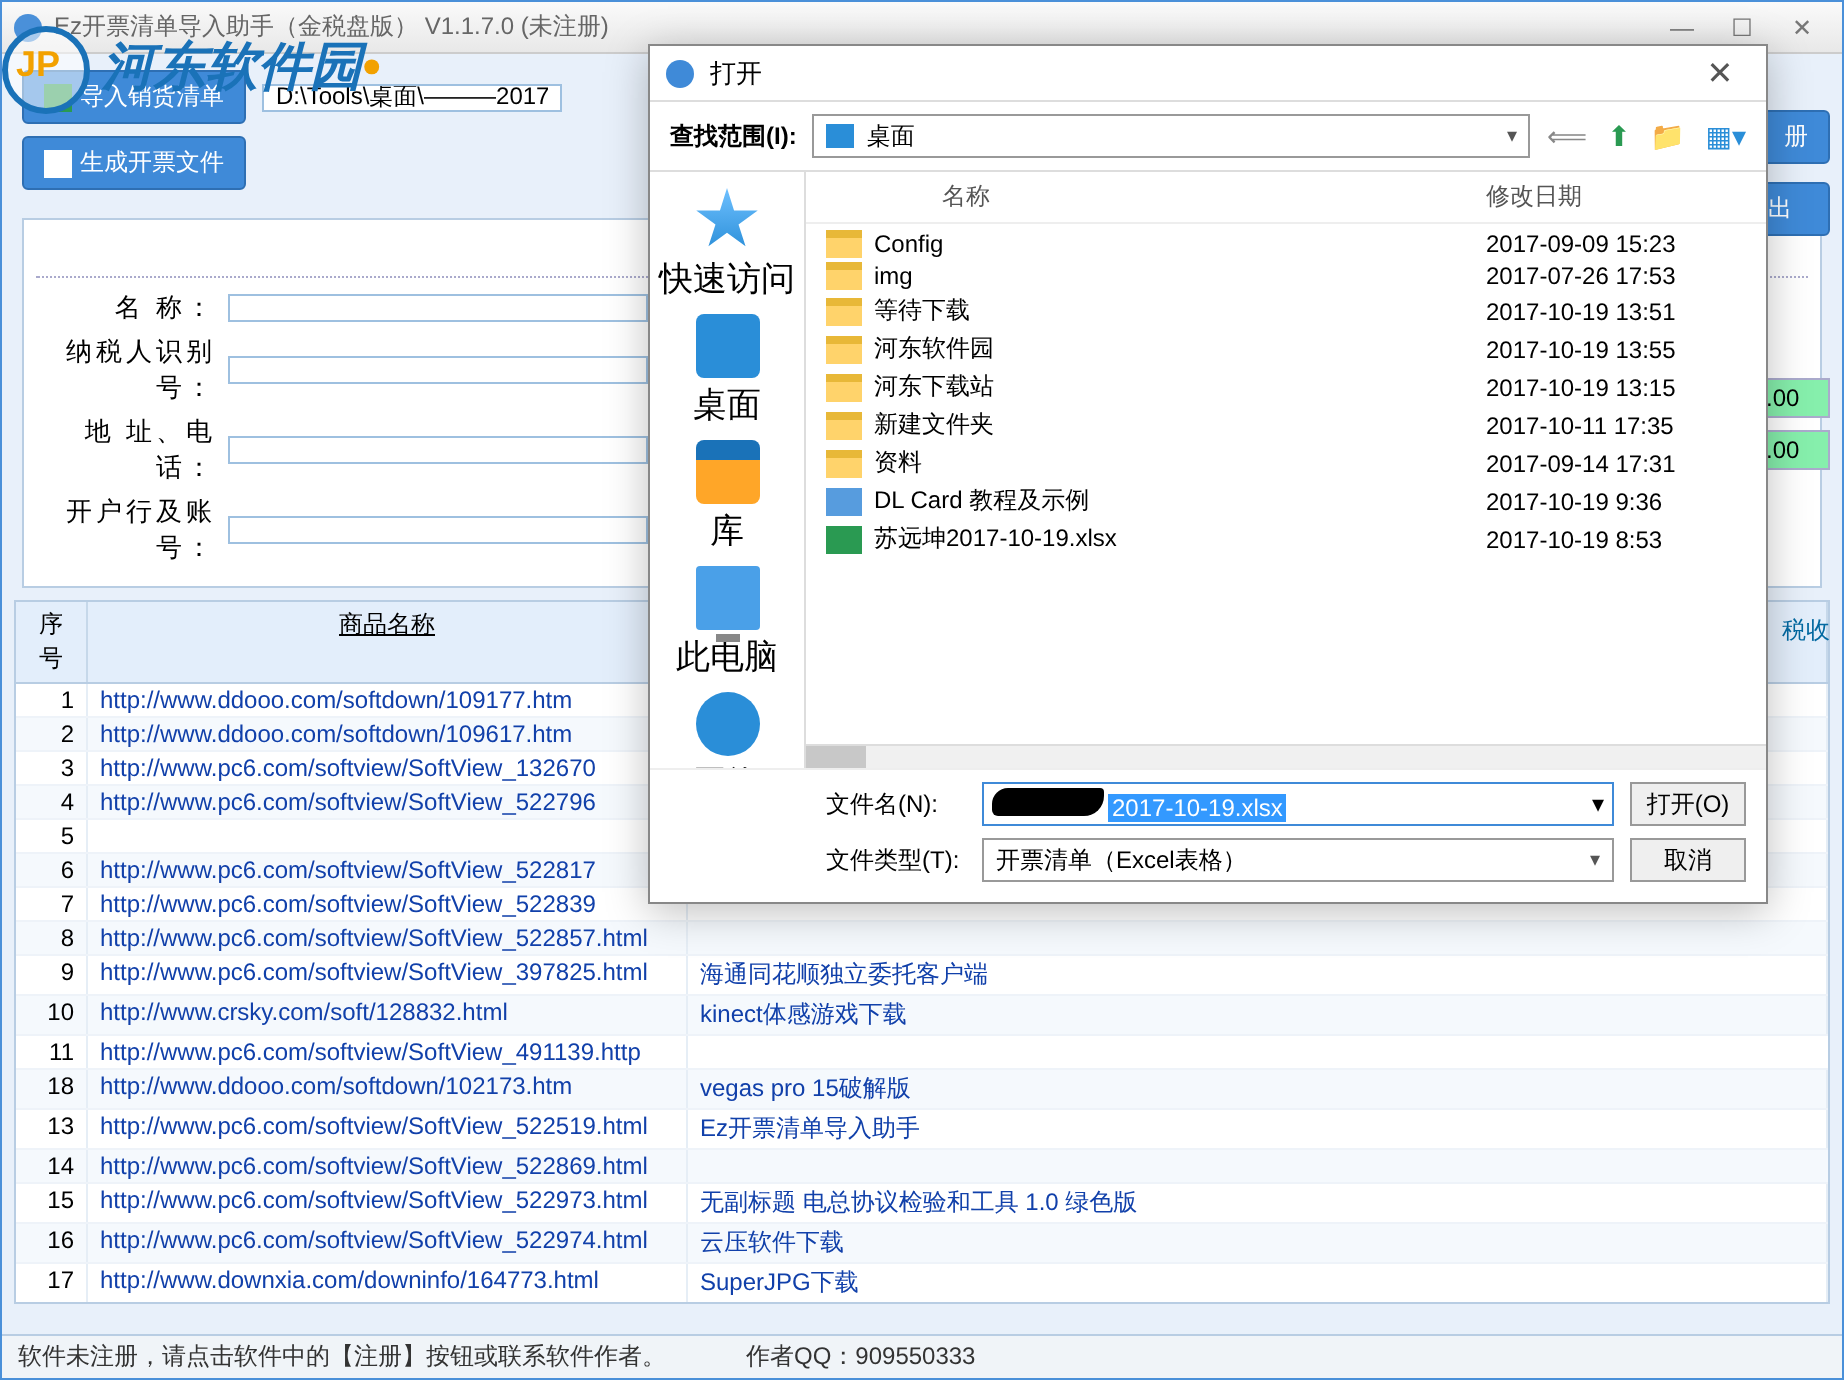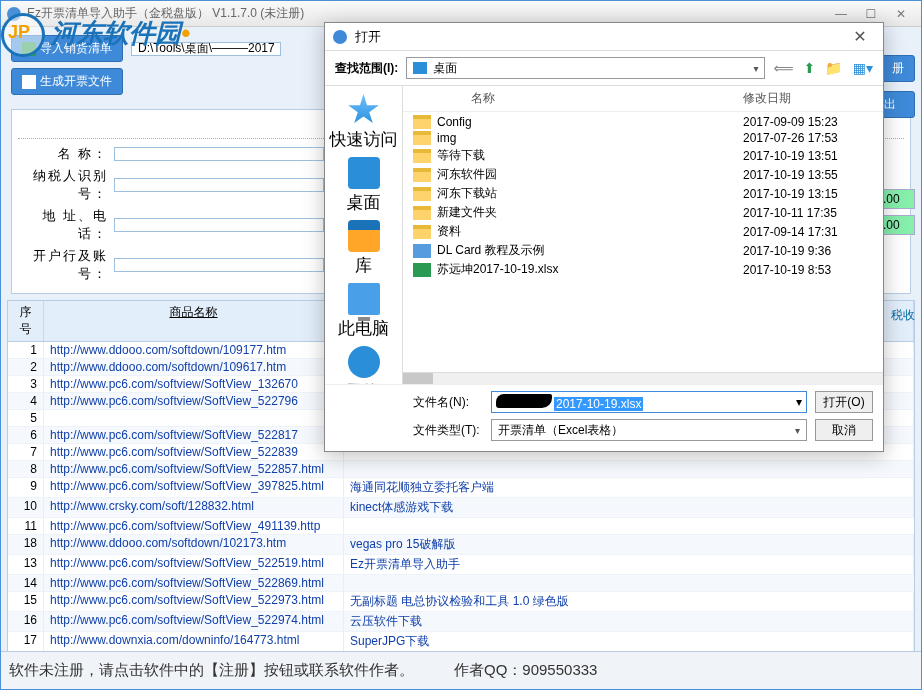--- a/index.html
+++ b/index.html
@@ -39,21 +39,21 @@
 .table-wrap { margin: 4px 6px 0 6px; background:#fff; border:1px solid #b8cde3; height: 352px; overflow:hidden; }
 .table-head { display:flex; background:#e3eefb; border-bottom:1px solid #b8cde3; font-size:12px; }
 .th { padding:3px 6px; border-right:1px solid #c6d8ea; }
 .th1 { width:36px; text-align:center; } .th2 { flex:0 0 300px; text-align:center;text-decoration:underline; } .th3 { flex:1; text-align:left; padding-left:14px; }
 .table-body { overflow-y:auto; height: 328px; }
 .tr { display:flex; border-bottom:1px solid #eef3f9; font-size:12px; }
 .tr:nth-child(even){ background:#f5f9fd; }
 .td { padding:1px 6px; border-right:1px solid #e6eef6; overflow:hidden; white-space:nowrap; }
 .td1 { width:36px; text-align:right; } .td2 { flex:0 0 300px; color:#1140aa; } .td3 { flex:1; color:#1140aa; }
 
-.statusbar { position:absolute; bottom:0; left:0; right:0; height:38px; background:#f0f4f8; border-top:1px solid #b8cde3; display:flex; align-items:center; padding:0 8px; gap:40px; font-size:15px; color:#333; }
+.statusbar { position:absolute; bottom:0; left:0; right:0; height:22px; background:#f0f4f8; border-top:1px solid #b8cde3; display:flex; align-items:center; padding:0 8px; gap:40px; font-size:12px; color:#333; }
 
 
 .dialog { position:absolute; top:22px; left:324px; width:560px; height:430px; background:#fff; border:1px solid #888; box-shadow:0 4px 20px rgba(0,0,0,.25); z-index:20; display:flex; flex-direction:column; }
 .dlg-title { height:28px; display:flex; align-items:center; padding:0 8px; border-bottom:1px solid #ddd; }
 .dlg-title .ic { width:14px; height:14px; border-radius:50%; background:#3f8ad8; margin-right:8px; }
 .dlg-title .txt { flex:1; font-size:13px; }
 .dlg-close { width:30px; text-align:center; font-size:16px; color:#555; cursor:pointer; }
 .dlg-row { display:flex; align-items:center; gap:8px; padding:6px 10px; }
 .dlg-row label { font-size:12px;font-weight:bold; }
 .combo { flex:1; height:22px; border:1px solid #999; background:#fff; display:flex; align-items:center; padding:0 6px; justify-content:space-between; }

